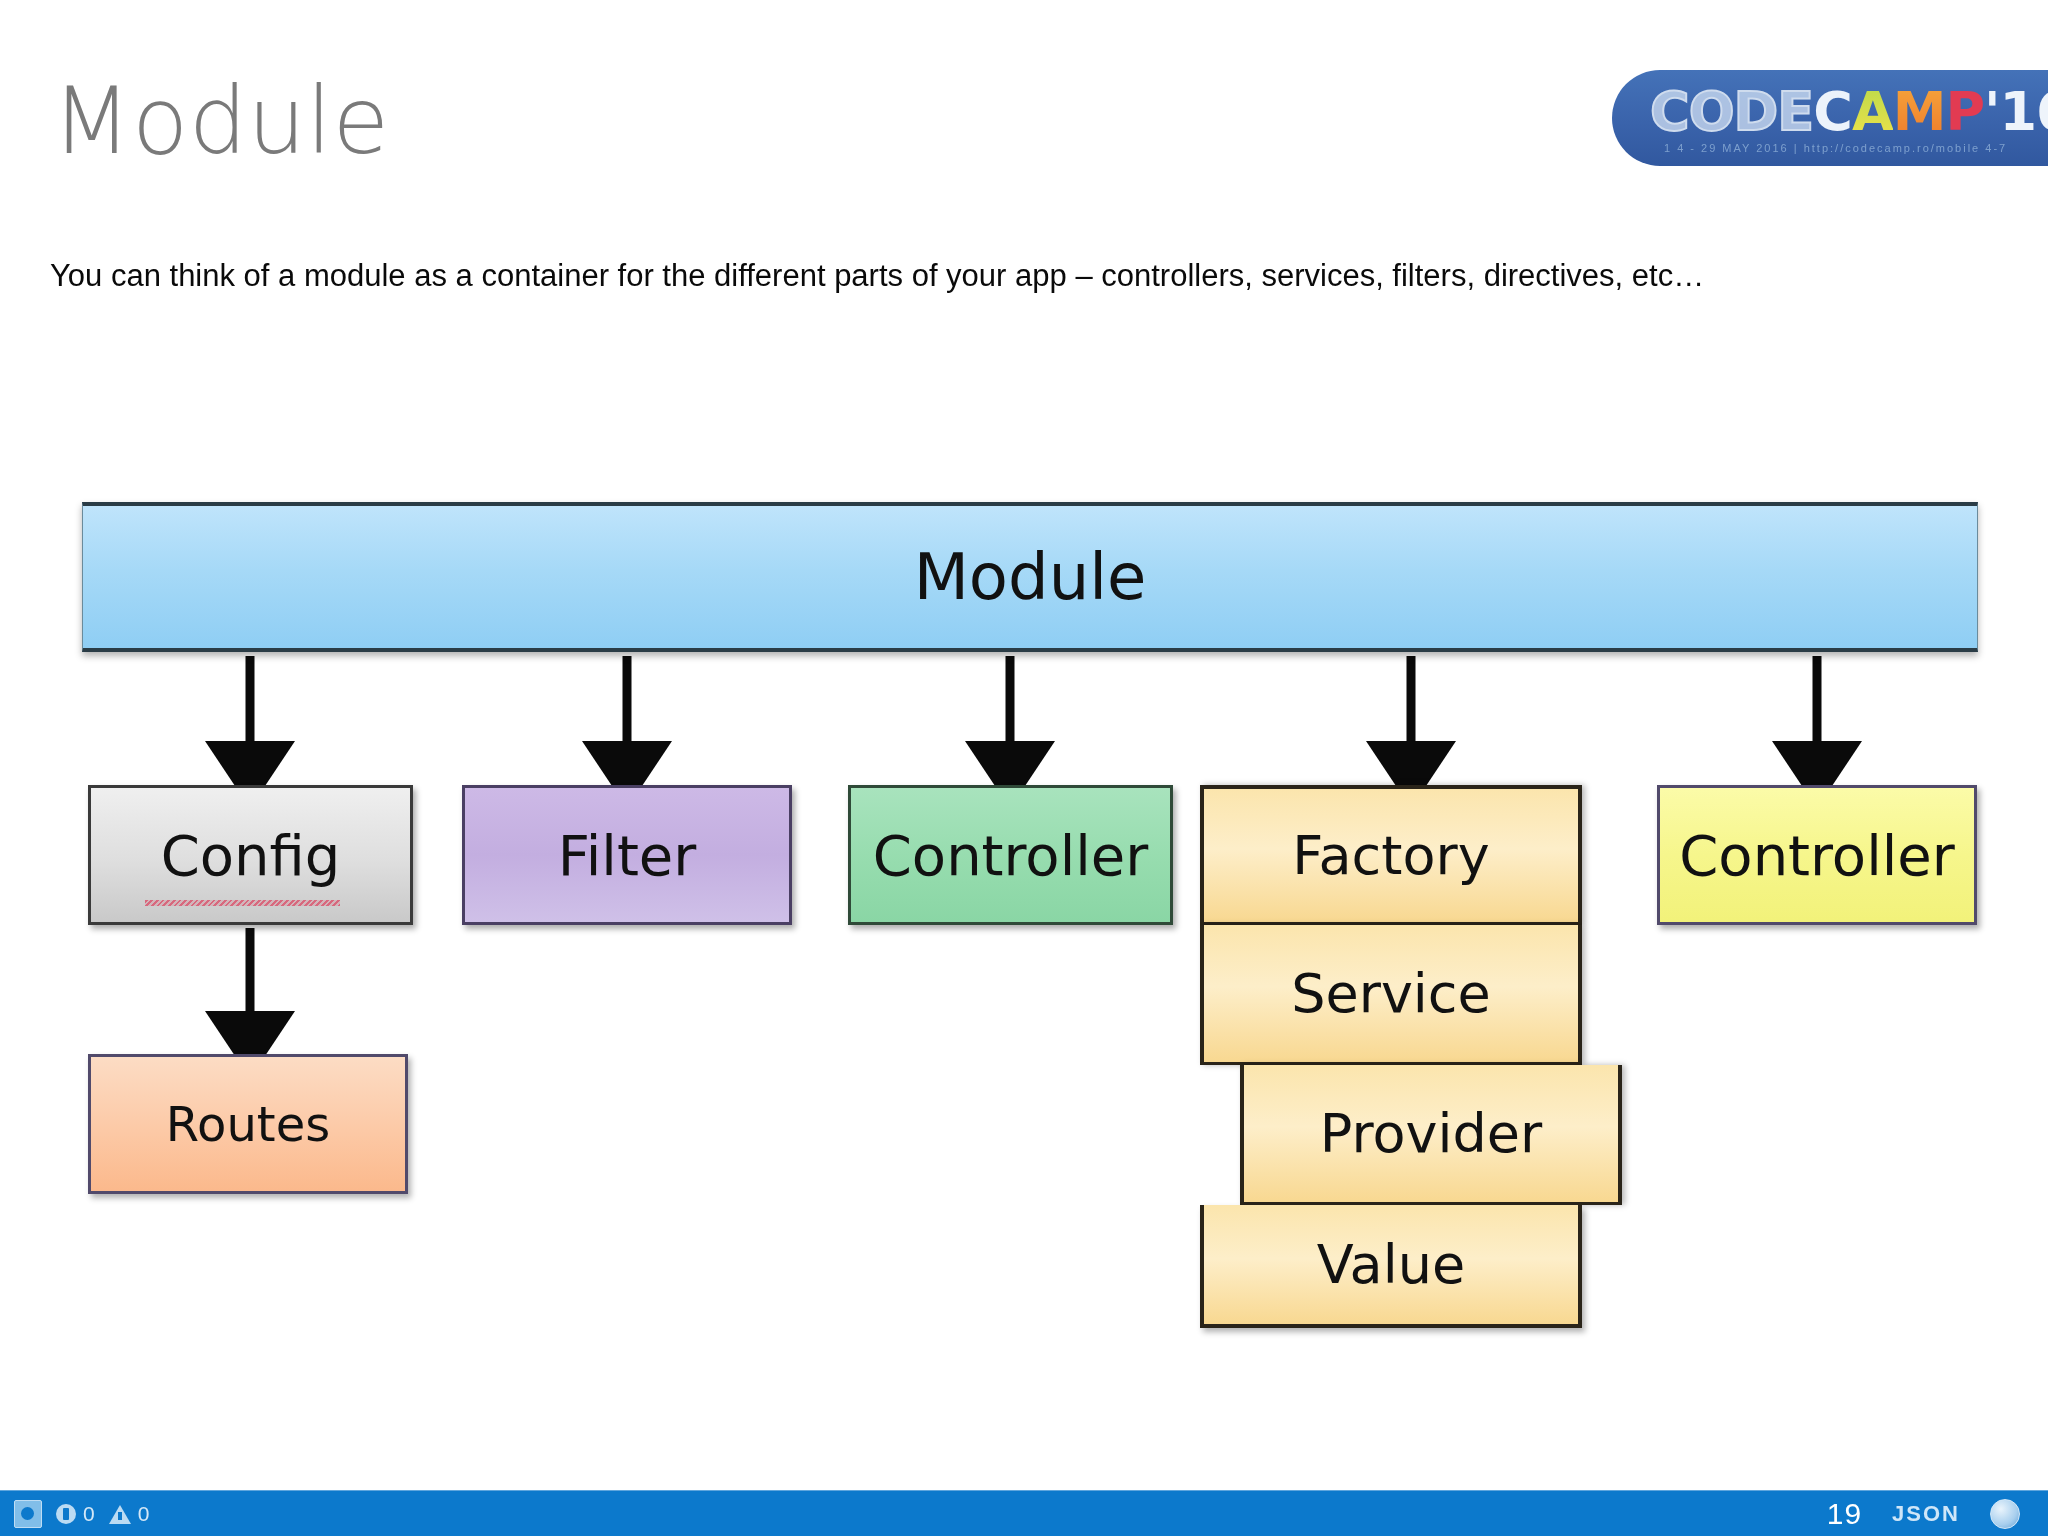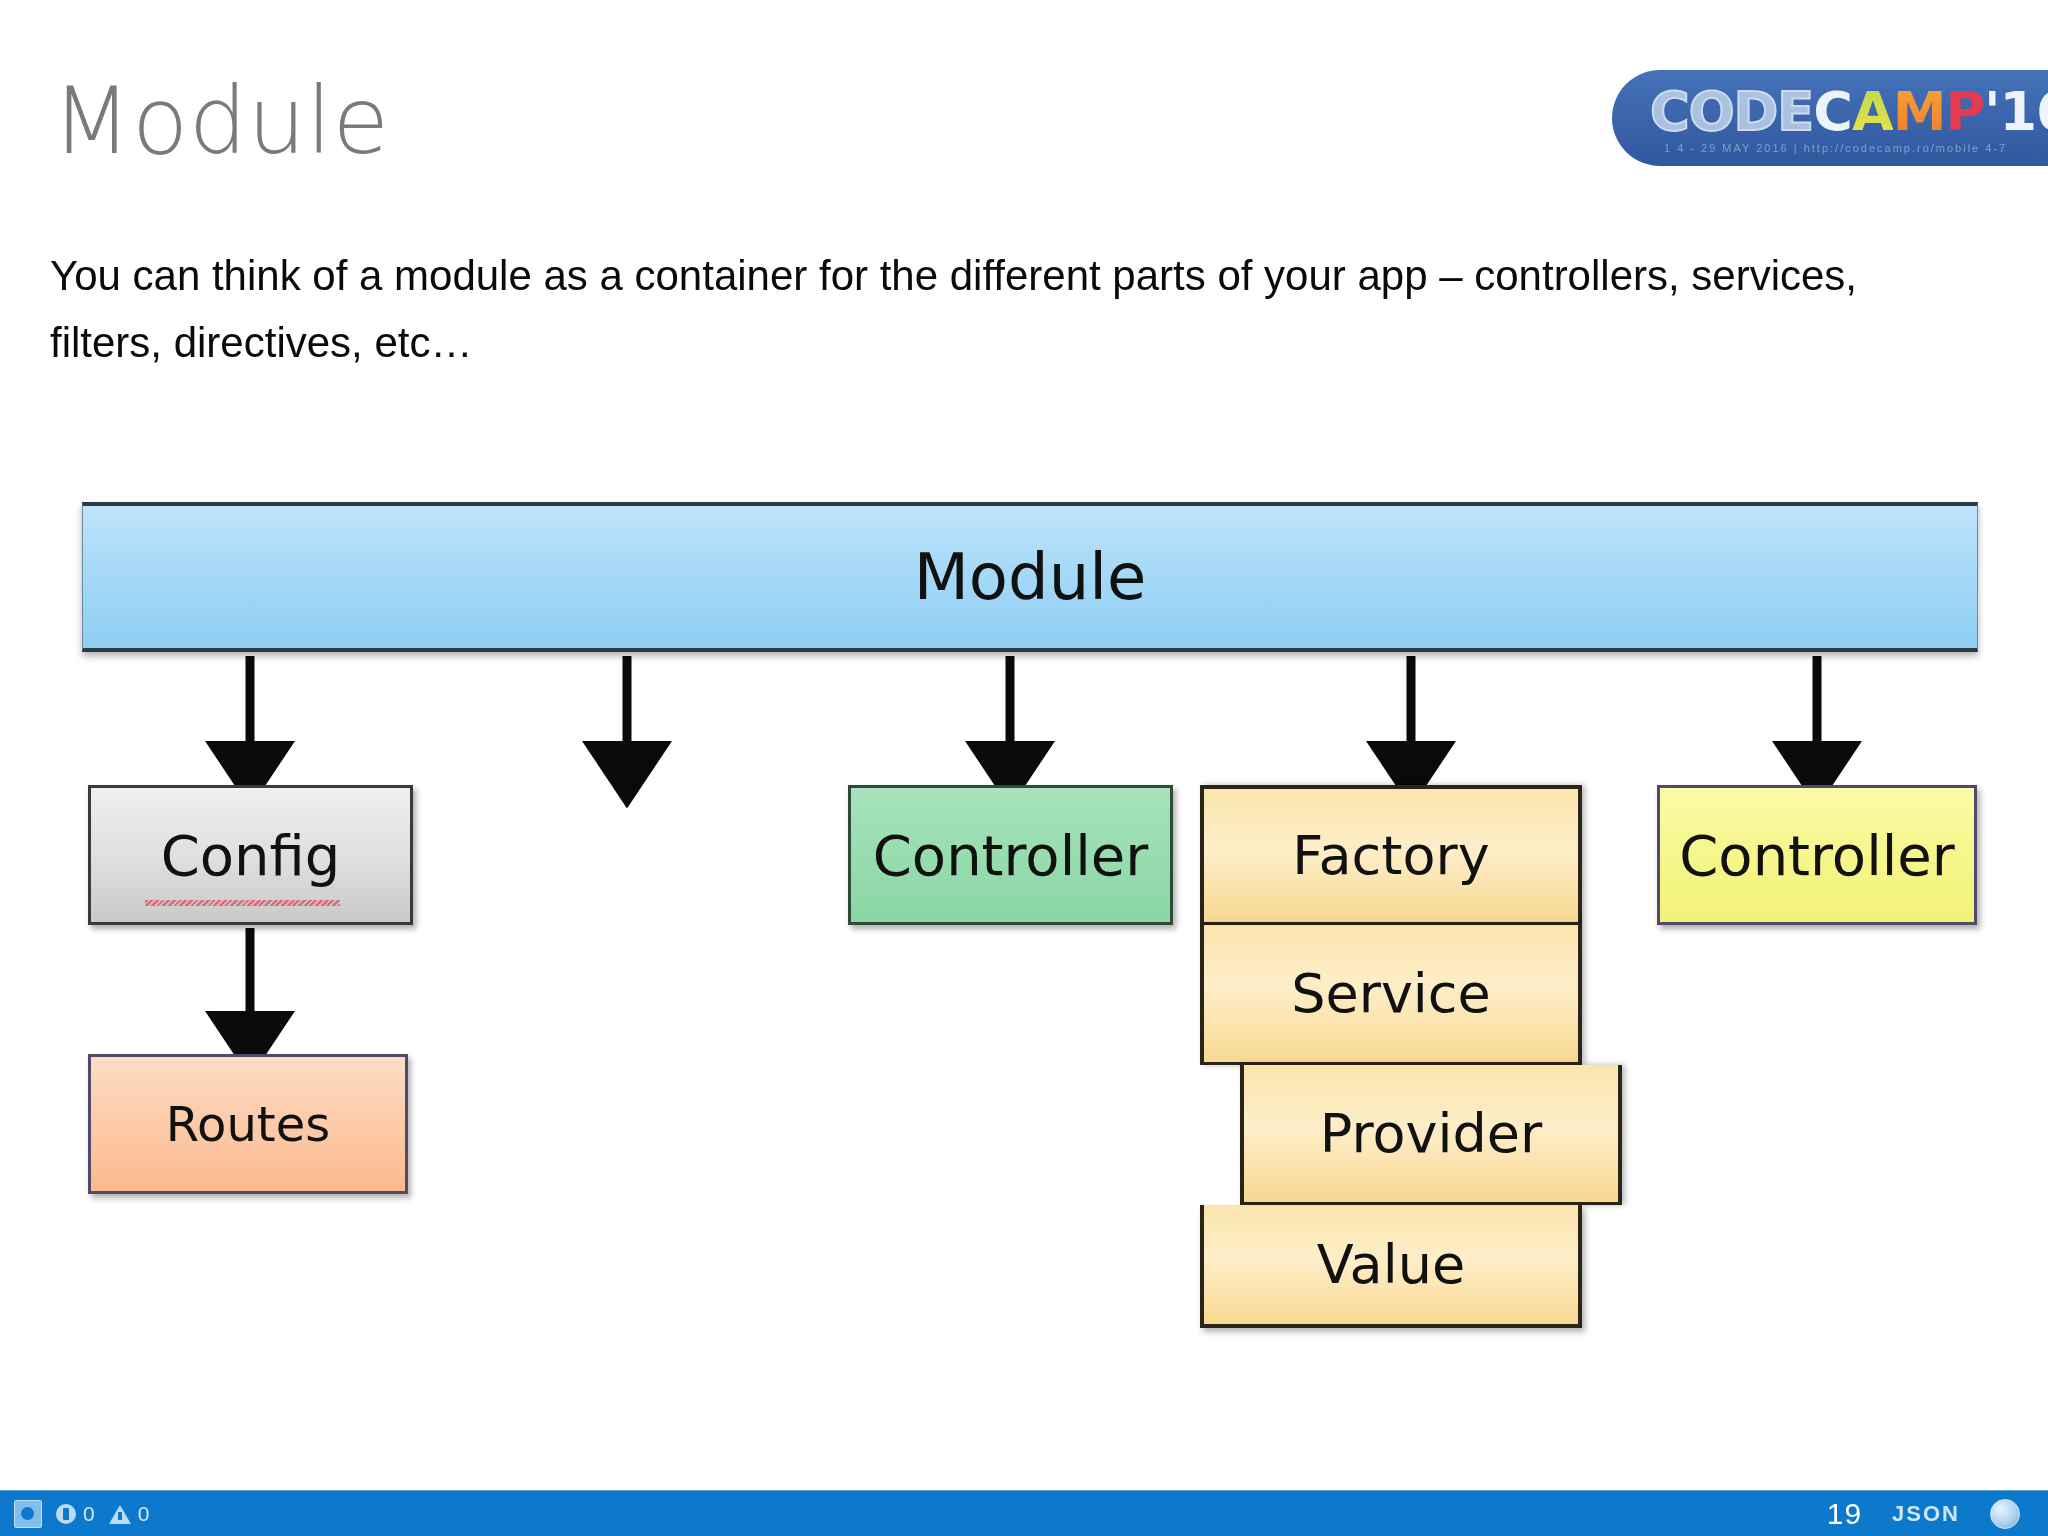--- a/index.html
+++ b/index.html
@@ -38,21 +38,21 @@
     font-family: "DejaVu Sans", sans-serif;
     font-stretch: normal;
   }
 
   
   #slide-body {
     position: absolute;
     left: 50px;
     top: 242px;
     width: 1930px;
-    font-size: 42px;
+    font-size: 31px;
     line-height: 67px;
     color: #0a0a0a;
     font-family: "Liberation Sans", sans-serif;
   }
 
   
   #logo-banner {
     position: absolute;
     left: 1612px;
     top: 70px;
@@ -316,20 +316,23 @@
 
     <div class="node" id="node-module">
       <span>Module</span>
     </div>
 
     <div class="node leaf" id="node-config">
       <span>Config</span>
     </div>
     <div class="squiggle"></div>
 
+    <div class="node leaf" id="node-filter">
+      <span>Filter</span>
+    </div>
 
     <div class="node leaf" id="node-directive">
       <span>Controller</span>
     </div>
 
     <div class="node leaf" id="node-controller">
       <span>Controller</span>
     </div>
 
     <div class="node stack" id="node-factory">

